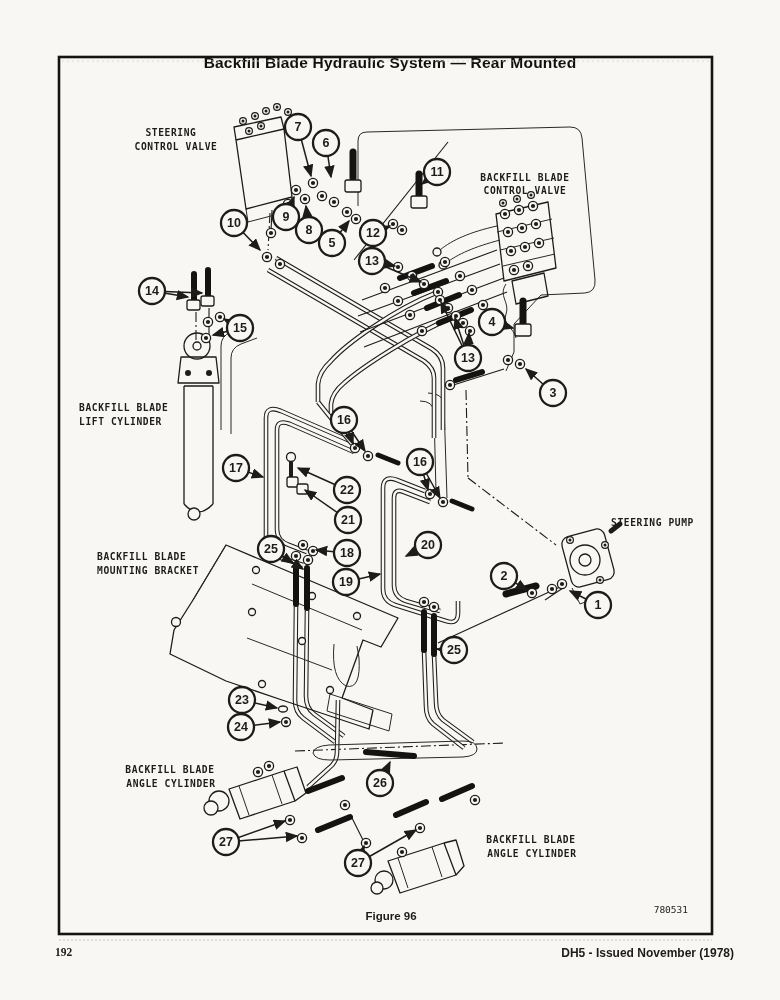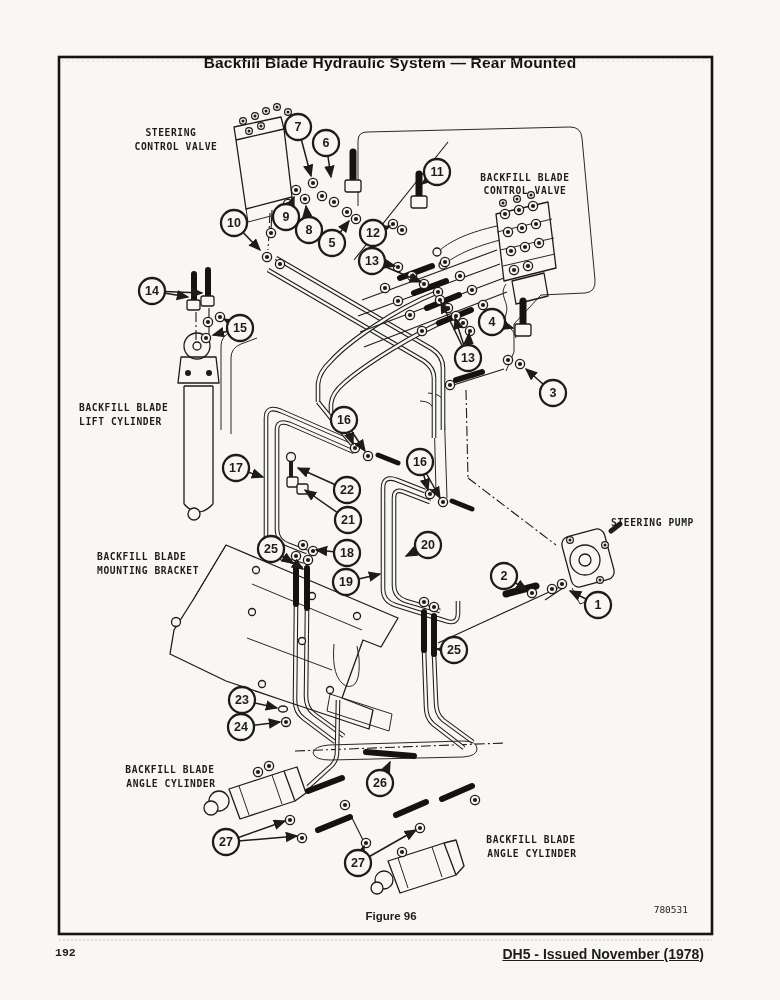--- a/index.html
+++ b/index.html
@@ -8,25 +8,25 @@
     background:#f8f7f3;
     font-family:"Liberation Sans", sans-serif;
     color:#1d1c1a;overflow:hidden;
   }
   .page-title{
     position:absolute;top:30px;left:0;width:780px;text-align:center;
     font-size:15.5px;font-weight:bold;letter-spacing:.2px;color:#121110;margin-top:24px;
   }
   .page-num{
     position:absolute;top:946px;left:55px;
-    font-size:11.5px;font-weight:bold;font-family:Liberation Mono, monospace;
+    font-size:11.5px;font-weight:bold;font-family:Liberation Serif, serif;
   }
   .footer-right{
-    position:absolute;top:946px;right:76px;
-    font-size:14px;font-weight:bold;text-decoration:underline;
+    position:absolute;top:946px;right:46px;
+    font-size:12px;font-weight:bold;
   }
   svg{position:absolute;top:0;left:0;}
   svg text{fill:#1d1c1a;}
   .dlabel{
     font-family:"DejaVu Sans Mono",monospace;font-weight:bold;
     font-size:9.6px;letter-spacing:.6px;
   }
   .fig-caption{font-size:11.5px;font-weight:bold;}
   .draw-num{font-size:9.5px;font-family:"DejaVu Sans Mono",monospace;}
   .callout circle{fill:#f8f7f3;stroke:#1d1c1a;stroke-width:2.3;}

